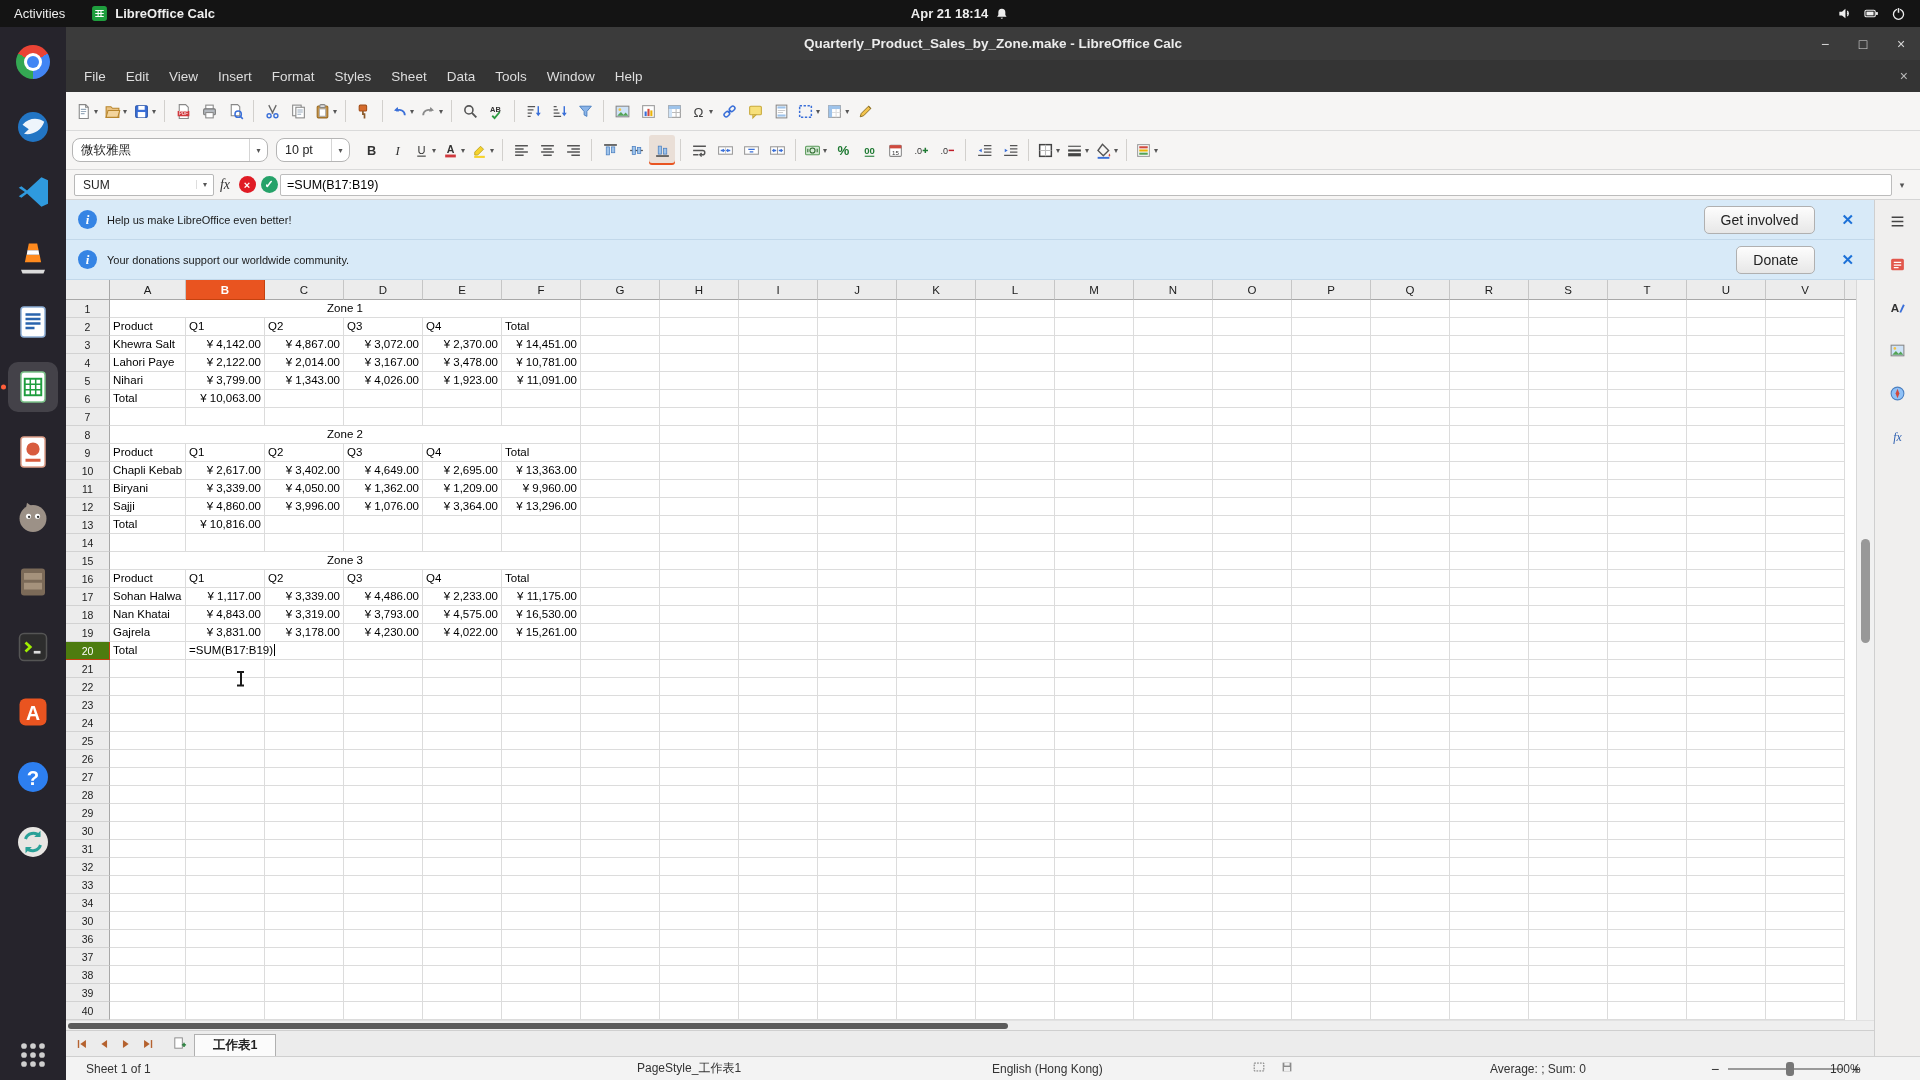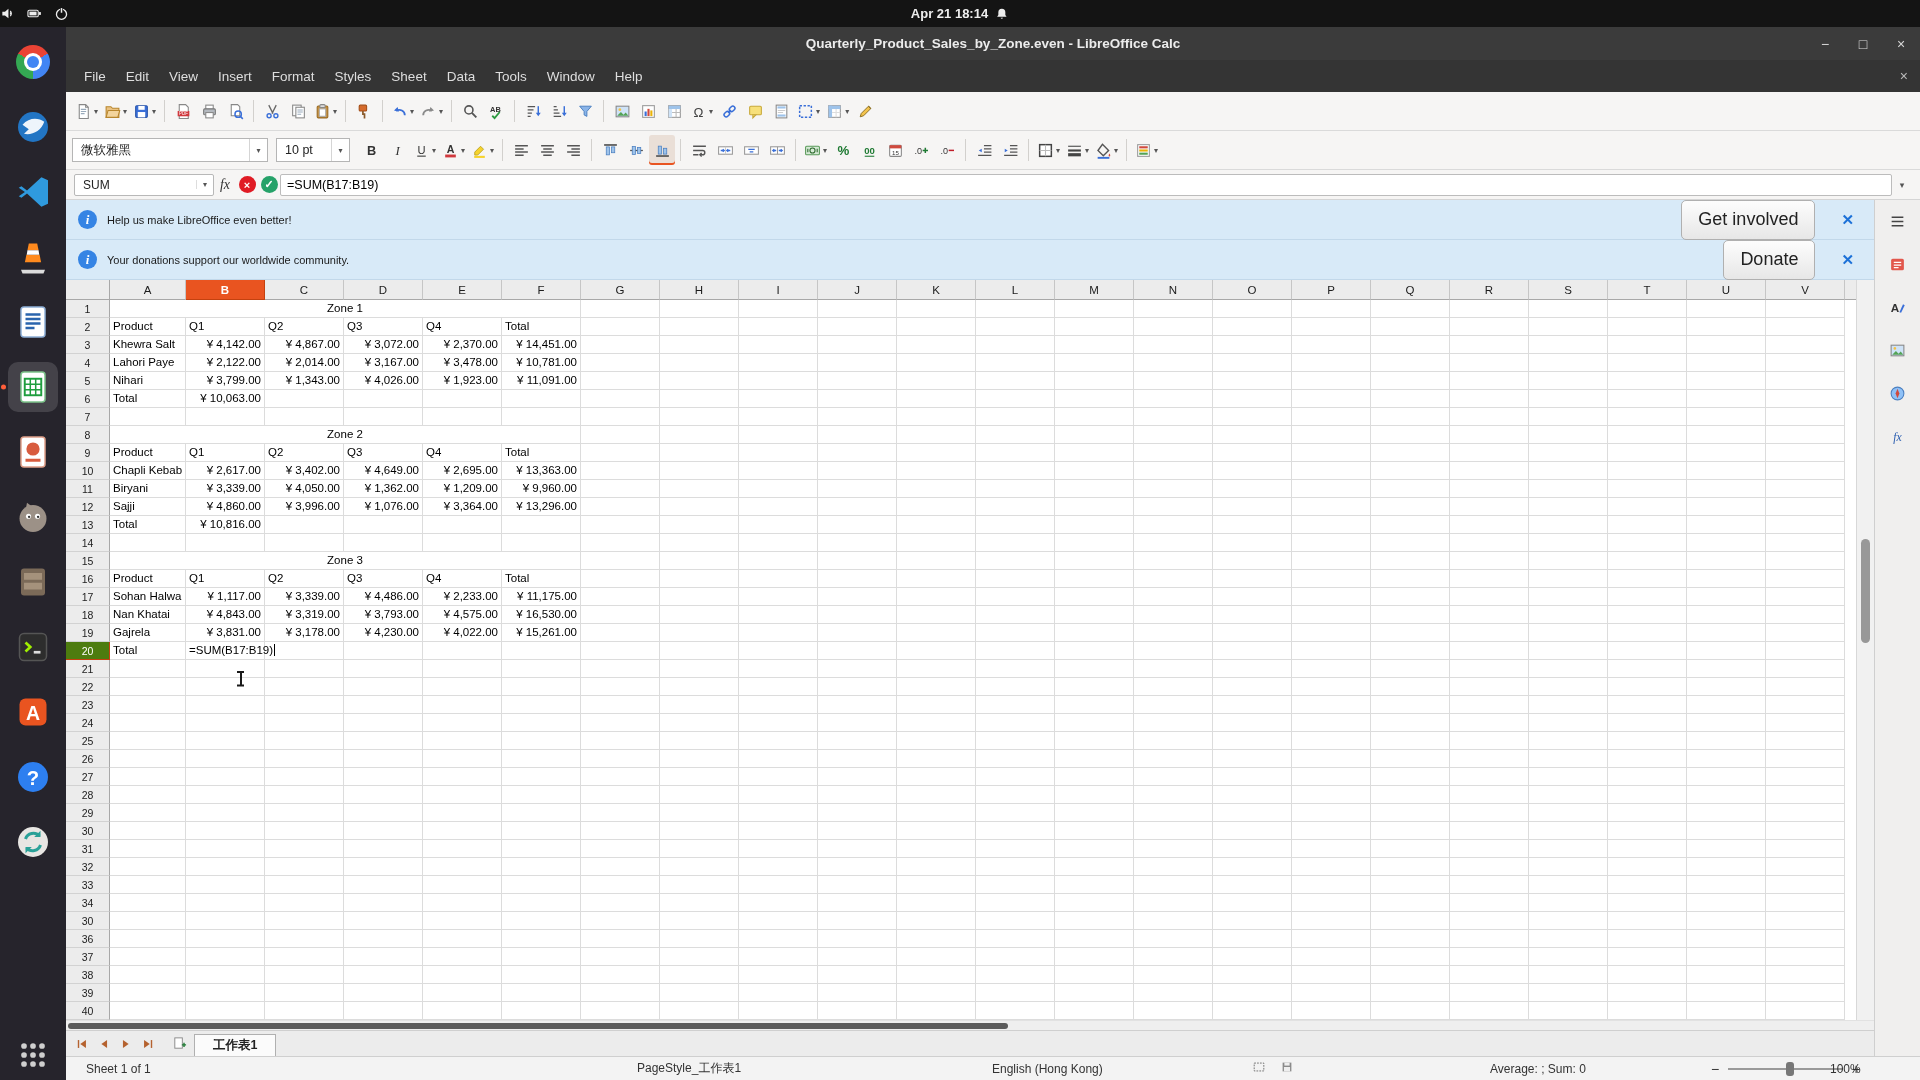--- a/index.html
+++ b/index.html
@@ -46,21 +46,21 @@
   #doc-close{margin-left:auto;margin-right:12px;color:#bbb;font-size:14px}
 
   .toolbar{height:39px;background:#f6f5f4;border-bottom:1px solid #dadada;display:flex;align-items:center;padding:0 6px;flex:none}
   .tb-btn{height:30px;min-width:26px;display:flex;align-items:center;justify-content:center;border-radius:3px;padding:0 3px;flex:none}
   .tb-btn.active{background:#eadfd7;box-shadow:inset 0 -2px 0 #e95420}
   .tb-ic{display:flex;align-items:center;justify-content:center}
   .tb-ic svg{display:block}
   .dd{font-size:8px;color:#555;margin-left:2px}
   .tb-sep{width:1px;height:22px;background:#d2d0cd;margin:0 5px;flex:none}
 
-  .combo{height:24px;background:#fff;border:1px solid #b5b5b5;border-radius:0;display:flex;align-items:center;margin-right:8px;flex:none}
+  .combo{height:24px;background:#fff;border:1px solid #b5b5b5;border-radius:8px;display:flex;align-items:center;margin-right:8px;flex:none}
   .combo .combo-val{padding:0 8px;font-size:12.5px;color:#222;flex:1;white-space:nowrap;overflow:hidden}
   .combo .combo-dd{width:18px;height:100%;display:flex;align-items:center;justify-content:center;border-left:1px solid #d5d5d5;font-size:8px;color:#555}
   .combo.fontname{width:196px}
   .combo.fontsize{width:74px}
 
   
   #formulabar{height:30px;background:#f6f5f4;border-bottom:1px solid #d5d5d5;display:flex;align-items:center;padding:0 8px;flex:none}
   #namebox{width:140px;height:22px;background:#fff;border:1px solid #b8b8b8;border-radius:2px;display:flex;align-items:center}
   #namebox .nb-val{flex:1;padding-left:8px;font-size:12px}
   #namebox .nb-dd{width:17px;font-size:8px;color:#555;text-align:center;border-left:1px solid #ddd}
@@ -71,22 +71,22 @@
   .fb-accept{background:#26a269}
   #formula-input{flex:1;height:22px;background:#fff;border:1px solid #bcbcbc;border-radius:2px;font-family:"Liberation Sans",sans-serif;font-size:12.5px;padding-left:6px;color:#000}
   #fb-expand{width:20px;text-align:center;font-size:9px;color:#555}
 
   
   .infobar{height:40px;background:#d8eaf8;border-bottom:1px solid #c2d8ea;display:flex;align-items:center;padding:0 12px;flex:none}
   .info-ic{width:19px;height:19px;border-radius:50%;background:#3584e4;color:#fff;font-family:"Liberation Serif",serif;font-style:italic;font-weight:bold;
     display:flex;align-items:center;justify-content:center;font-size:13px;flex:none}
   .infobar .msg{margin-left:10px;font-size:11px;color:#1a1a1a}
   .infobar .grow{flex:1}
-  .info-btn{height:40px;padding:0 16px;border:1px solid #b0b0b0;border-radius:5px;background:linear-gradient(#fdfdfd,#e7e7e7);
-    font-size:18px;color:#222;display:flex;align-items:center;margin-right:26px}
+  .info-btn{height:28px;padding:0 16px;border:1px solid #b0b0b0;border-radius:5px;background:linear-gradient(#fdfdfd,#e7e7e7);
+    font-size:14px;color:#222;display:flex;align-items:center;margin-right:26px}
   .info-x{color:#1c71d8;font-size:15px;font-weight:bold;margin-right:8px}
 
   
   #content-row{display:flex;flex:1;min-height:0}
   #left-col{width:1808px;display:flex;flex-direction:column;flex:none}
   #grid-wrap{height:740px;display:flex;flex:none}
   #sheet{width:1790px;background:#fff;overflow:hidden;flex:none}
 
   #colheads{display:flex;height:20px;background:#ececec}
   .corner{width:44px;height:20px;background:#ececec;border-right:1px solid #a8a8a8;border-bottom:1px solid #a8a8a8;flex:none}
@@ -147,20 +147,32 @@
   #ibeam{position:absolute;left:236px;top:671px;width:9px;height:16px;z-index:60}
   #ibeam::before{content:"";position:absolute;left:4px;top:1px;bottom:1px;width:1.5px;background:#1a1a1a}
   #ibeam::after{content:"";position:absolute;left:1px;width:7px;top:0;height:1.5px;background:#1a1a1a;box-shadow:0 13.5px 0 #1a1a1a}
 </style>
 </head>
 <body>
 
 <div id="app">
 
   <div id="topbar">
+    <div class="tb-left">
+      <span class="activities">Activities</span>
+      <span class="tb-app">
+        <span class="tb-appicon">
+            <svg xmlns="http://www.w3.org/2000/svg" viewBox="0 0 16 16" width="17" height="17">
+              <rect x="1" y="1" width="14" height="14" rx="2.5" fill="#1f9e3e"></rect>
+              <path d="M4 5.2h8M4 8h8M4 10.8h8M6.7 5.2v5.6M9.4 5.2v5.6" stroke="#fff" stroke-width="1"></path>
+            </svg>
+          </span>
+        <span>LibreOffice Calc</span>
+      </span>
+    </div>
     <div class="tb-center">
       <span>Apr 21 18:14</span>
       <span class="bell">
           <svg xmlns="http://www.w3.org/2000/svg" viewBox="0 0 16 16" width="14" height="14">
             <path d="M8 2a4 4 0 0 1 4 4v3.2l1.4 1.8H2.6L4 9.2V6a4 4 0 0 1 4-4z" fill="#ededed"></path>
             <path d="M6.6 12.4a1.5 1.5 0 0 0 2.8 0z" fill="#ededed"></path>
           </svg>
         </span>
     </div>
     <div class="tb-right" id="topbar-status">
@@ -288,21 +300,21 @@
             <circle cx="12" cy="18" r="1.9"></circle>
             <circle cx="18" cy="18" r="1.9"></circle>
           </g>
         </svg>
       </div>
     </div>
 
   <div id="window">
 
     <div id="titlebar">
-      <span class="title">Quarterly_Product_Sales_by_Zone.even - LibreOffice Calc</span>
+      <span class="title">Quarterly_Product_Sales_by_Zone.make - LibreOffice Calc</span>
       <span class="winctl">
         <span>−</span>
         <span>□</span>
         <span>×</span>
       </span>
     </div>
 
     <div id="menubar">
       <div id="menus">
           <div class="menu-item">File</div>

